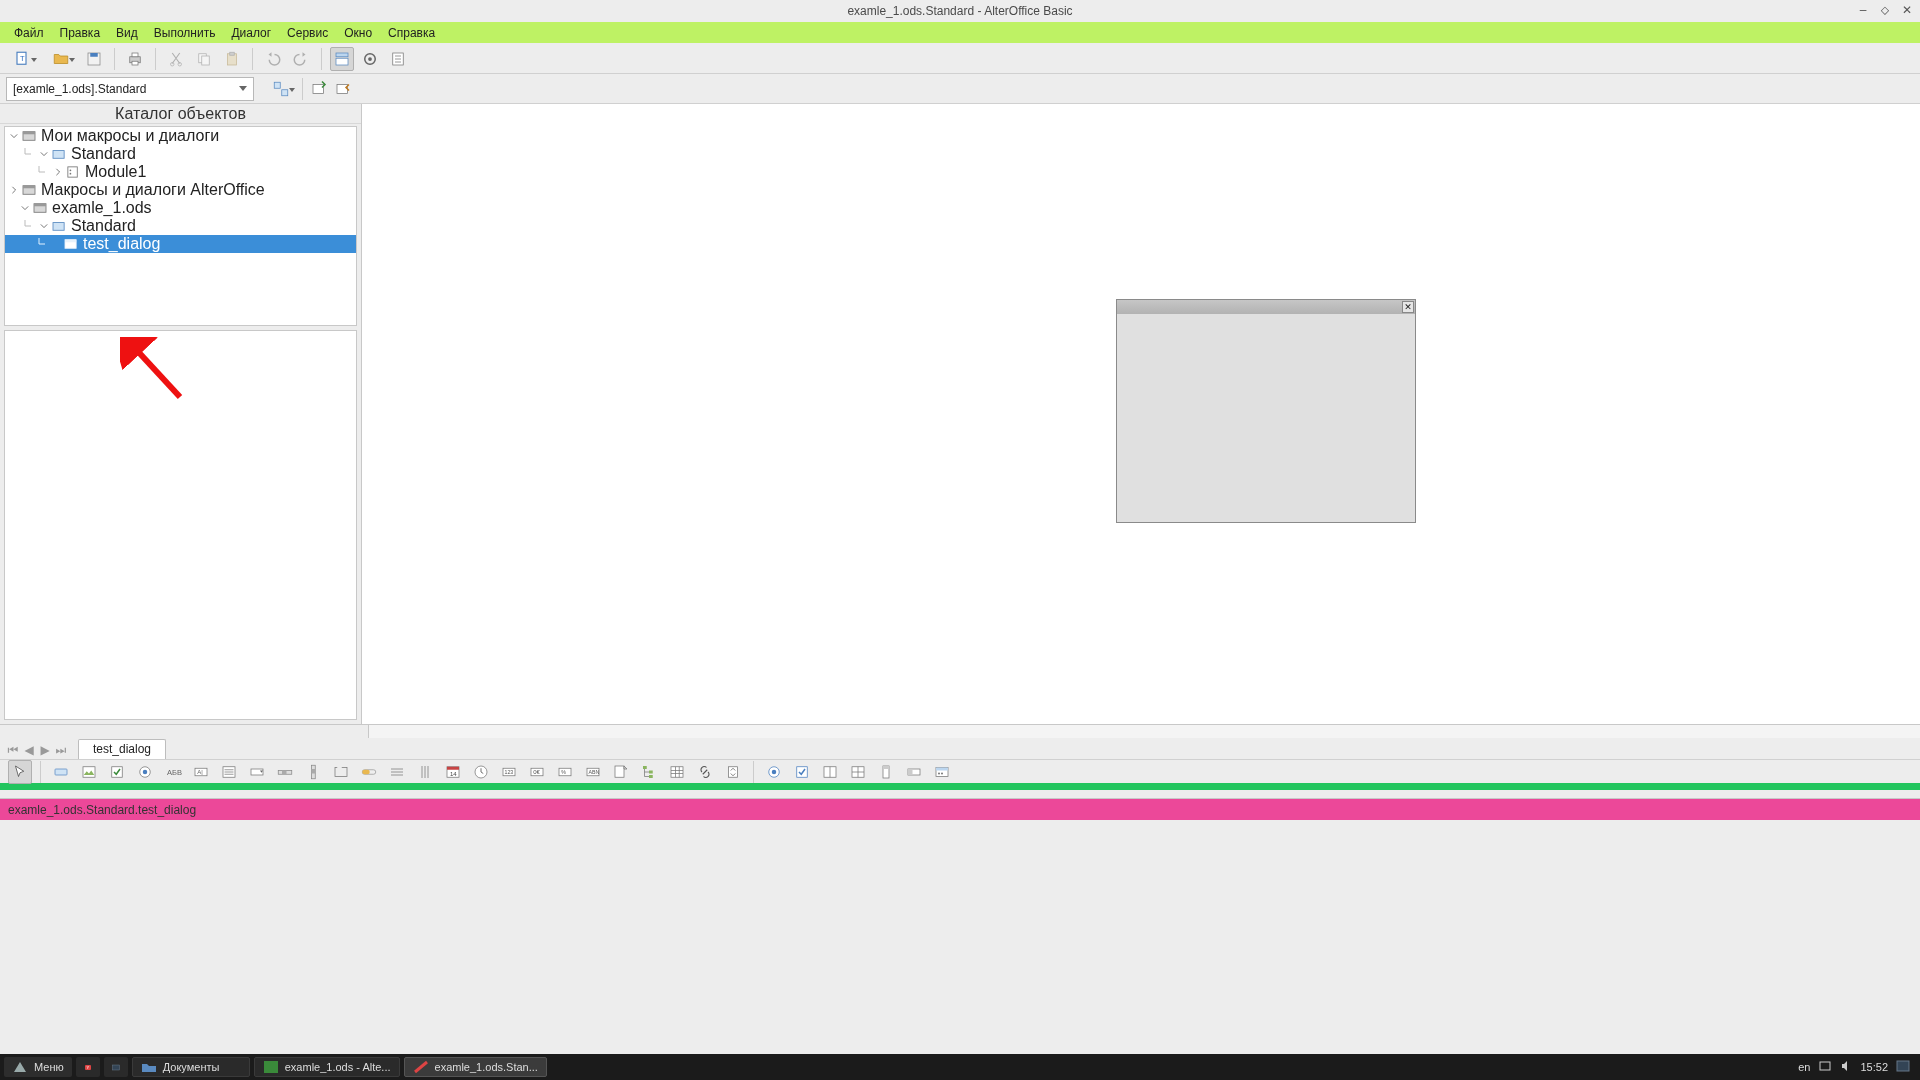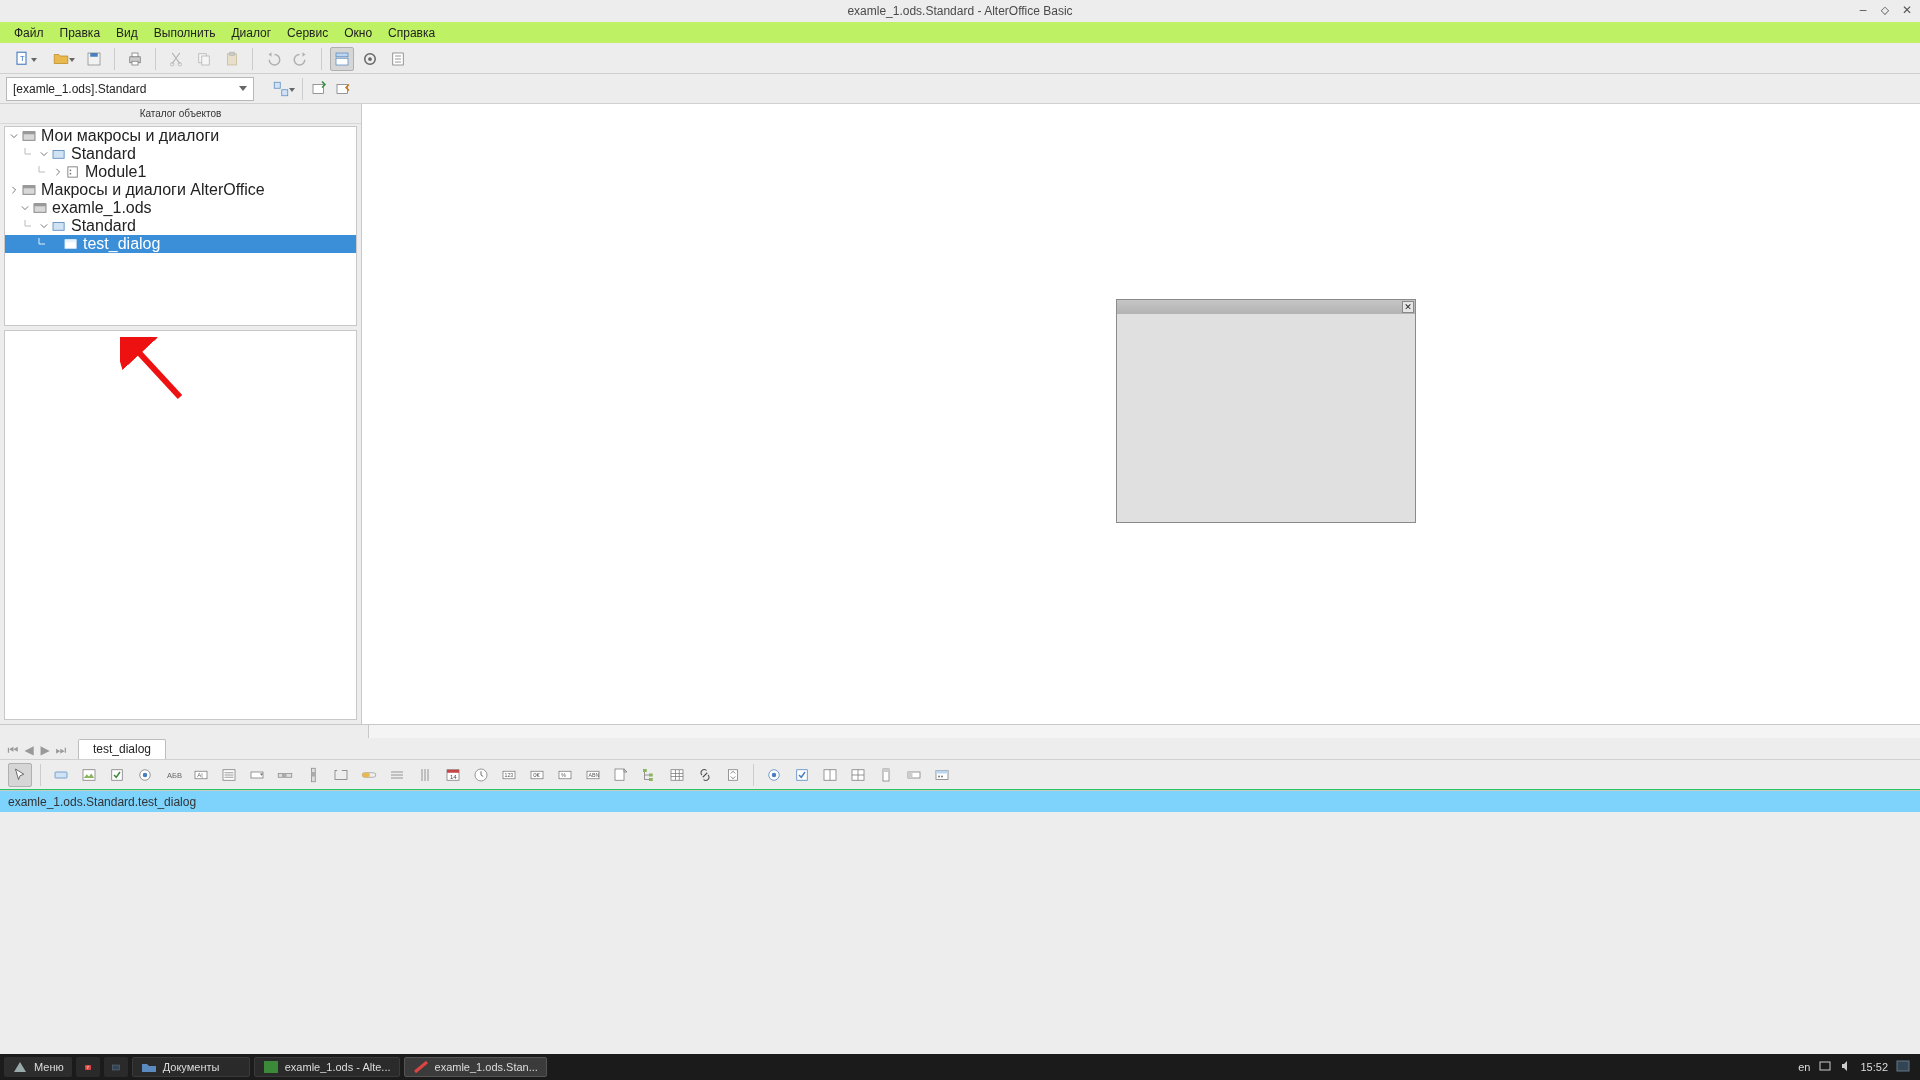--- a/index.html
+++ b/index.html
@@ -15,42 +15,42 @@
 .tbtn.toggled { background:#d6d6d6; border:1px solid #b0b0b0; }
 .tbtn.disabled { opacity:.45; }
 .tbtn.drop { width:34px; position:relative; }
 .tbtn.drop::after { content:""; position:absolute; right:3px; top:11px; border-left:3px solid transparent; border-right:3px solid transparent; border-top:4px solid #666; }
 .tsep { width:1px; height:22px; background:#ccc; margin:0 4px; }
 .row2 { height:30px; background:#ededed; display:flex; align-items:center; padding:2px 6px; border-bottom:1px solid #d0d0d0; }
 .libcombo { width:248px; height:24px; background:#fff; border:1px solid #b8b8b8; display:flex; align-items:center; justify-content:space-between; padding:0 6px; font-size:12px; cursor:pointer; }
 .libcombo .arrow { border-left:4px solid transparent; border-right:4px solid transparent; border-top:5px solid #666; }
 .body { display:flex; height:620px; }
 .sidebar { width:362px; background:#ededed; display:flex; flex-direction:column; border-right:1px solid #c8c8c8; }
-.panel-title { height:20px; display:flex; align-items:center; justify-content:center; font-size:10px; color:#333; border-bottom:1px solid #d8d8d8; background:#ededed; }
+.panel-title { height:20px; display:flex; align-items:center; justify-content:center; font-size:16px; color:#333; border-bottom:1px solid #d8d8d8; background:#ededed; }
 .tree { background:#fff; border:1px solid #c8c8c8; margin:2px 4px 4px 4px; flex:0 0 auto; height:200px; overflow:auto; font-size:16px; }
 .tr-row { display:flex; align-items:center; height:18px; padding-left:4px; cursor:pointer; }
 .tr-row.sel { background:#3b8ed8; color:#fff; }
 .tr-exp { width:10px; height:10px; margin-right:2px; display:flex; align-items:center; justify-content:center; }
 .tr-exp svg { width:8px; height:8px; }
 .tr-con { width:12px; height:12px; margin-right:4px; display:flex; align-items:center; justify-content:flex-start; }
 .tr-icon { width:16px; height:14px; margin-right:4px; display:flex; align-items:center; justify-content:center; }
 .tr-icon svg { width:14px; height:12px; }
 .props { flex:1; background:#fff; border:1px solid #c8c8c8; margin:0 4px 4px 4px; }
 .canvas-wrap { flex:1; background:#fff; position:relative; }
 .dialog-box { position:absolute; left:754px; top:195px; width:300px; height:224px; background:#e0e0e0; border:1px solid #8a8a8a; }
 .dialog-tb { height:14px; background:linear-gradient(#c6c6c6,#b2b2b2); display:flex; justify-content:flex-end; align-items:center; padding-right:1px; }
 .dialog-close { width:12px; height:12px; background:#e6e6e6; border:1px solid #888; display:flex; align-items:center; justify-content:center; font-size:9px; cursor:pointer; }
 .hscroll-strip { height:14px; background:#ededed; border-top:1px solid #c8c8c8; position:relative; }
 .hscroll-strip .track { position:absolute; left:368px; right:0; top:0; bottom:0; background:#f4f4f4; border-left:1px solid #c8c8c8; }
 .tabsrow { height:22px; background:#ededed; display:flex; align-items:flex-end; padding:0 6px; gap:2px; border-bottom:1px solid #d0d0d0; }
 .tabsrow .navbtn { width:14px; height:14px; display:flex; align-items:center; justify-content:center; color:#999; margin-bottom:2px; }
 .tab { height:20px; background:#fff; border:1px solid #bdbdbd; border-bottom:none; padding:2px 14px; font-size:12px; border-radius:2px 2px 0 0; cursor:pointer; }
-.controls-bar { height:30px; background:#ededed; display:flex; align-items:center; padding:2px 8px; gap:4px; border-bottom:1px solid #22c55e; }
+.controls-bar { height:30px; background:#ededed; display:flex; align-items:center; padding:2px 8px; gap:4px; border-bottom:7px solid #22c55e; }
 .controls-bar .tbtn { width:24px; height:24px; }
-.statusbar { height:22px; background:#7dd3fc; border-top:1px solid #c8c8c8; display:flex; align-items:center; padding:4px 8px; font-size:12px; color:#333; }
+.statusbar { height:22px; background:#ec4899; border-top:1px solid #c8c8c8; display:flex; align-items:center; padding:4px 8px; font-size:12px; color:#333;margin-top:8px; }
 .taskbar { position:absolute; left:0; right:0; bottom:0; height:26px; background:#1b1b1b; display:flex; align-items:center; color:#ddd; font-size:11px; padding:8px 4px; gap:4px; }
 .taskbar .tbitem { height:20px; display:flex; align-items:center; padding:0 8px; border-radius:2px; gap:6px; cursor:pointer; }
 .taskbar .tbitem.menu { background:#2d2d2d; }
 .taskbar .tbitem.win { background:#2a2a2a; border:1px solid #3a3a3a; min-width:118px;text-align:right; }
 .taskbar .tbitem.win.active { background:#3b3b3b; border-color:#555; }
 .taskbar .spacer { flex:1; }
 .taskbar .tray { display:flex; align-items:center; gap:8px; padding:0 6px; }
 .icon-box { width:16px; height:14px; display:flex; align-items:center; justify-content:center; }
 .arrow-annot { position:absolute; left:120px; top:337px; pointer-events:none; }
 </style>

